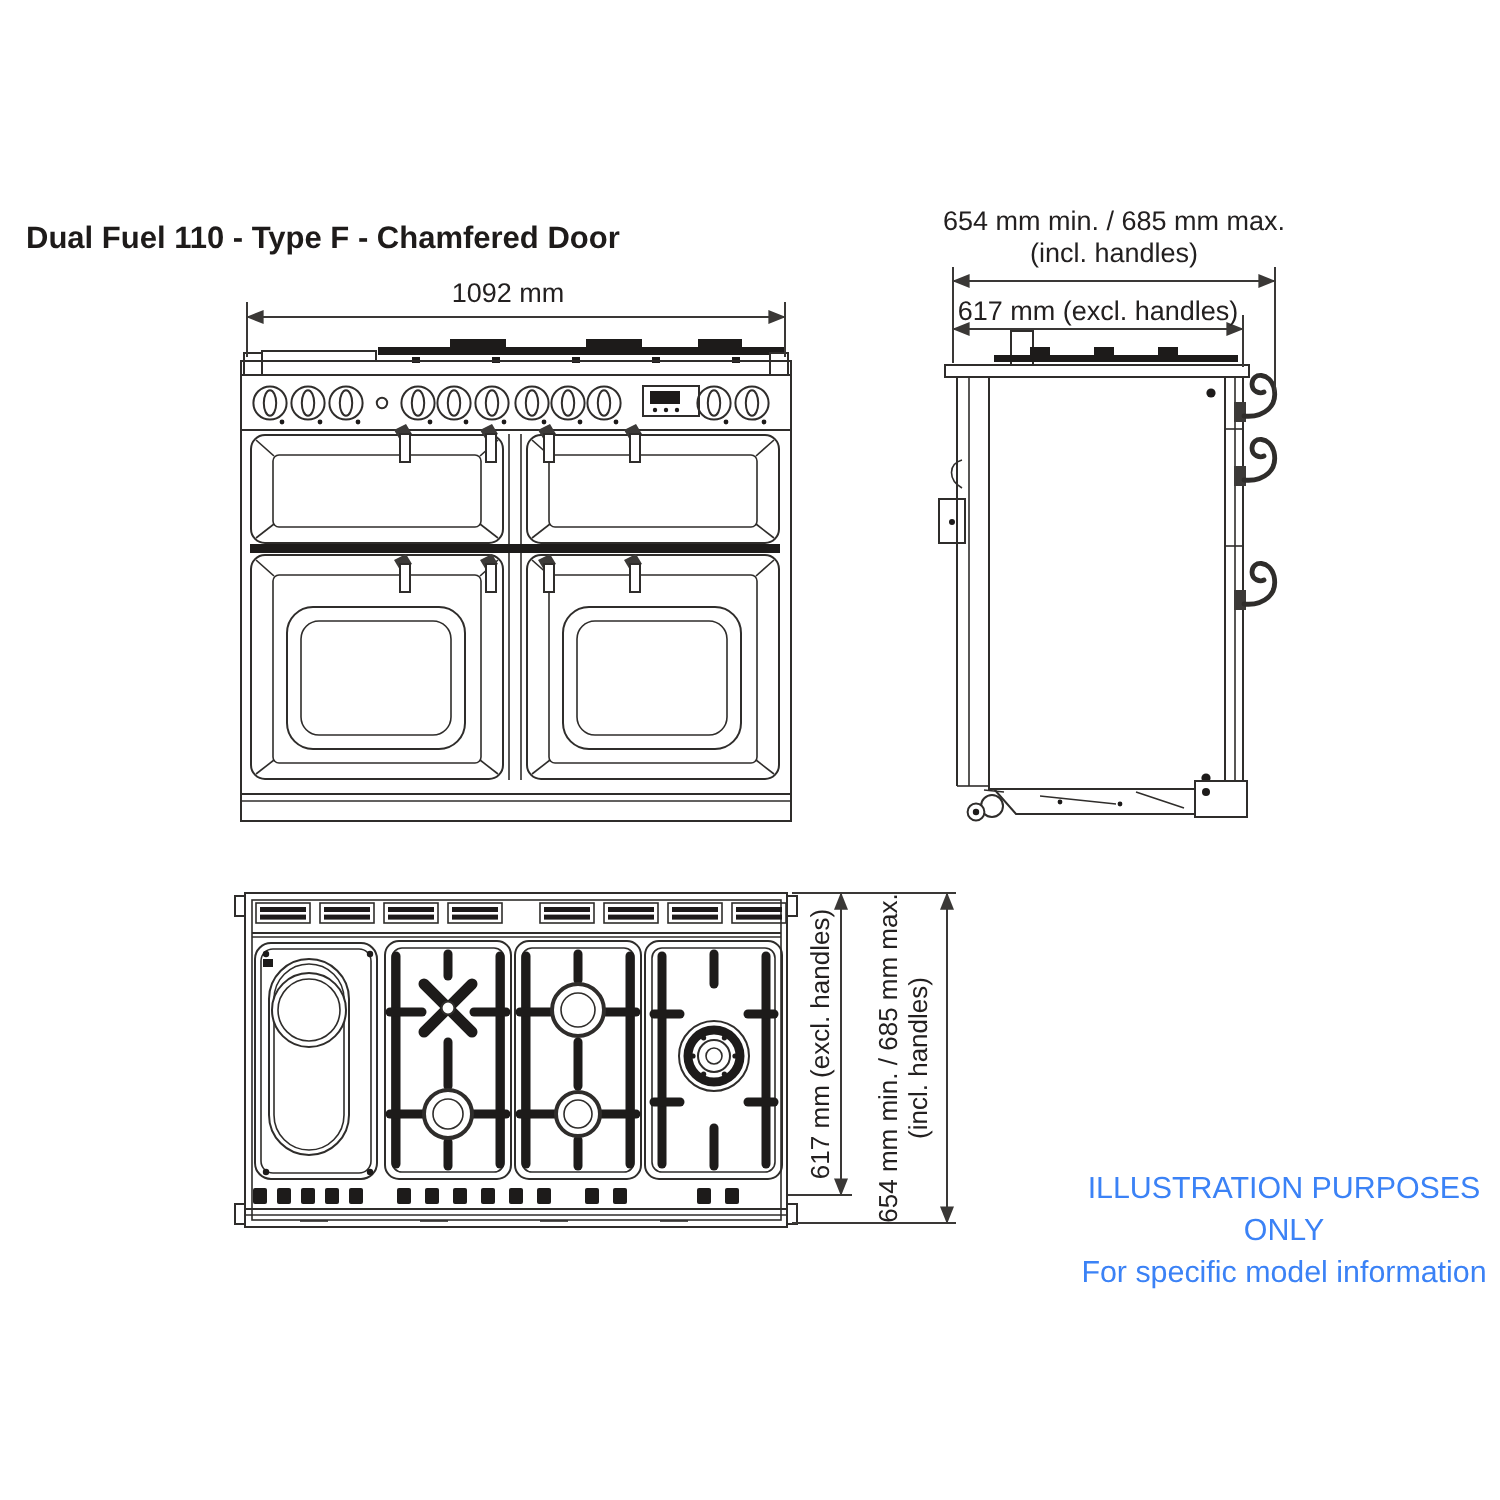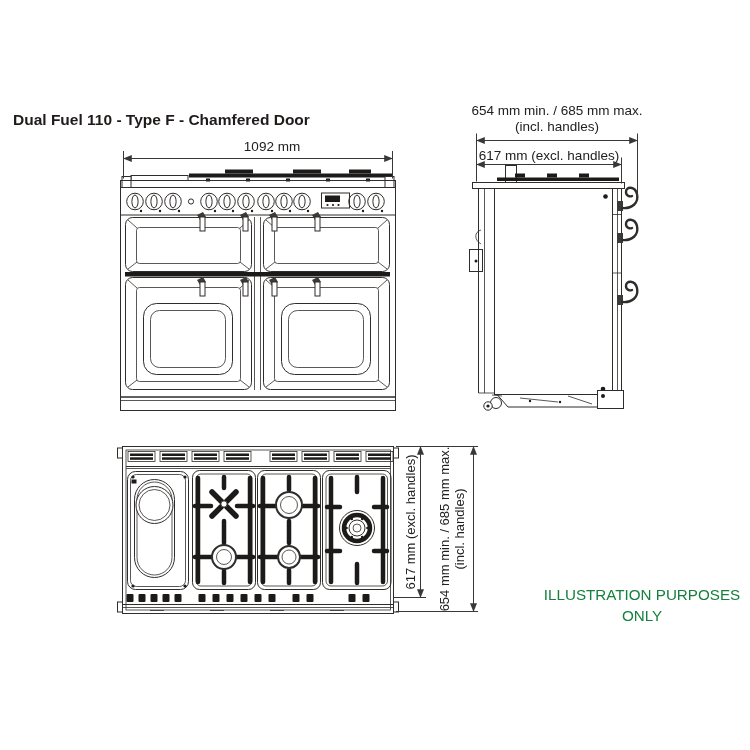--- a/index.html
+++ b/index.html
@@ -6,21 +6,21 @@
   .canvas { position:relative; width:750px; height:750px; background:#fff; overflow:hidden;
             font-family:"Liberation Sans", sans-serif; color:#232020; }
   svg { position:absolute; left:0; top:0; }
   .lbl  { position:absolute; font-size:13.5px; white-space:nowrap; color:#232020; }
   .center { transform:translateX(-50%); }
   .title { position:absolute; font-size:15.5px; font-weight:bold; white-space:nowrap; color:#1e1b1a; }
   .vlbl { position:absolute; font-size:13px; white-space:nowrap;
           transform:translate(-50%,-50%) rotate(-90deg); color:#232020; }
   .vlbl2 { position:absolute; font-size:13px; white-space:nowrap; text-align:center; line-height:14.5px;
            transform:translate(-50%,-50%) rotate(-90deg); color:#232020; }
-  .note { position:absolute; font-size:15.2px; line-height:21px; text-align:center; width:208px; color:#15803d; }
+  .note { position:absolute; font-size:15.2px; line-height:21px; text-align:center; width:208px; color:#3b82f6; }
 
   
   .s  { fill:none; stroke:#2f2d2b; stroke-width:1; }
   .sf { fill:#fff;  stroke:#2f2d2b; stroke-width:1; }
   .t  { fill:none; stroke:#2f2d2b; stroke-width:.8; }
   .dk { fill:#1d1b1a; stroke:none; }
   .dk2{ fill:#3c3a38; stroke:none; }
   .gb { fill:none; stroke:#1d1b1a; stroke-width:4.5; stroke-linecap:round; }
   .xb { fill:none; stroke:#1d1b1a; stroke-width:5.5; stroke-linecap:round; }
   .ring { fill:#fff; stroke:#2f2d2b; stroke-width:2; }
@@ -426,29 +426,30 @@
     <line class="dim" x1="396" y1="446.5" x2="478" y2="446.5"></line>
     <line class="dim" x1="394" y1="597.5" x2="426" y2="597.5"></line>
     <line class="dim" x1="396" y1="611.5" x2="478" y2="611.5"></line>
     <line class="dim" x1="420.5" y1="446.5" x2="420.5" y2="597.5" marker-start="url(#arr)" marker-end="url(#arr)"></line>
     <line class="dim" x1="473.5" y1="446.5" x2="473.5" y2="611.5" marker-start="url(#arr)" marker-end="url(#arr)"></line>
   </g>
 </svg>
 
   <div class="title" style="left:13px; top:111px;">Dual Fuel 110 - Type F - Chamfered Door</div>
 
-  <div class="lbl center" style="left:272px; top:139px;">1092 mm</div>
+  <div class="lbl center" style="left:254px; top:139px;">1092 mm</div>
 
   <div class="lbl center" style="left:557px; top:103px;">654 mm min. / 685 mm max.</div>
   <div class="lbl center" style="left:557px; top:119px;">(incl. handles)</div>
   <div class="lbl center" style="left:549px; top:148px;">617 mm (excl. handles)</div>
 
   <div class="vlbl" style="left:410px; top:522px;">617 mm (excl. handles)</div>
   <div class="vlbl2" style="left:452px; top:529px;">
     <div>654 mm min. / 685 mm max.</div>
     <div>(incl. handles)</div>
   </div>
 
   <div class="note" style="left:538px; top:584px;">
     <div>ILLUSTRATION PURPOSES ONLY</div>
+    <div>For specific model information</div>
   </div>
 
 </div>
 
 </body></html>

